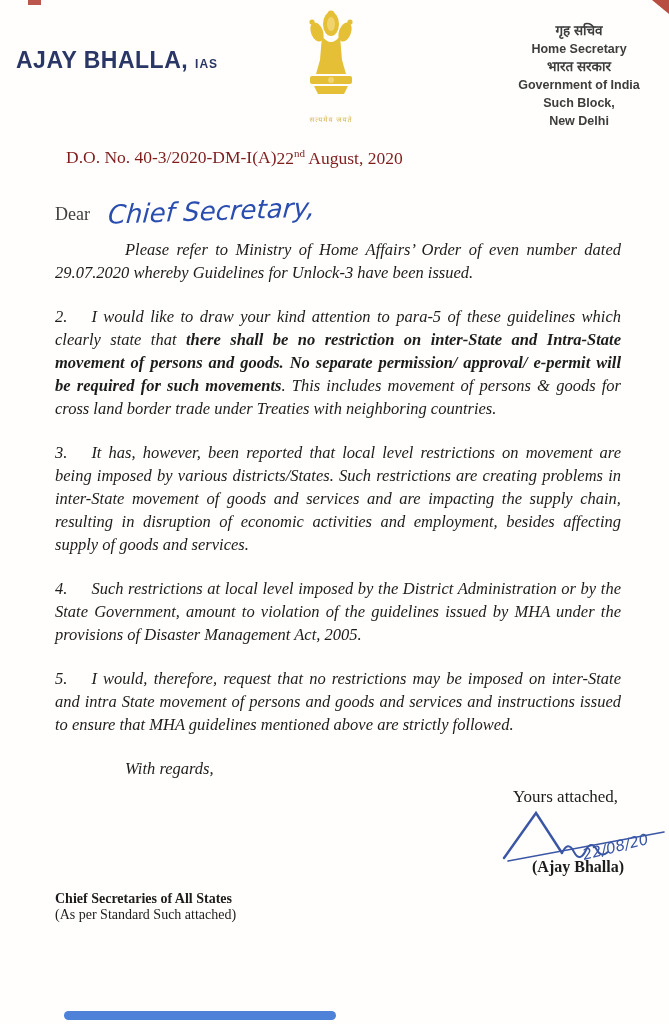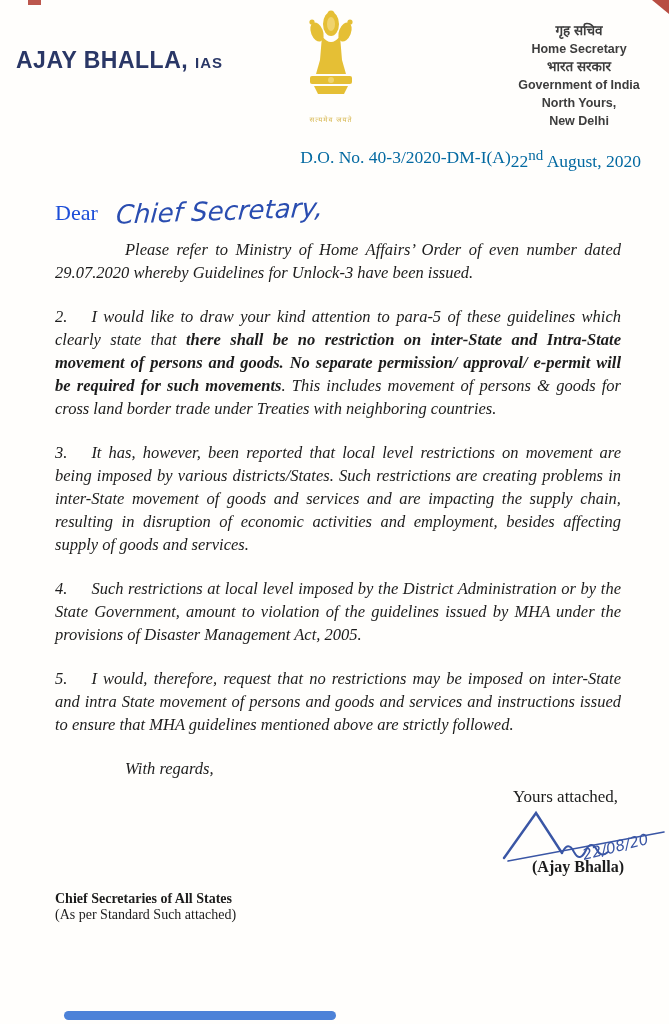--- a/index.html
+++ b/index.html
@@ -15,21 +15,21 @@
     overflow:hidden;
   }
   
   .sender {
     position:absolute; left:16px; top:47px;
     font-family:"Liberation Sans", sans-serif;
     font-weight:bold; color:#2a3766;
     font-size:23px; letter-spacing:0.5px;
     white-space:nowrap;
   }
-  .sender .rank { font-size:15px; letter-spacing:1px;text-align:right; }
+  .sender .rank { font-size:12px; letter-spacing:1px;text-align:right; }
   .emblem-wrap {
     position:absolute; left:296px; top:8px; width:70px;
     text-align:center;
   }
   .emblem-motto {
     margin-top:1px;
     font-size:7px; color:#cfa92e; letter-spacing:1px;
     font-family:"Liberation Sans", sans-serif;
     opacity:.85;
   }
@@ -37,27 +37,27 @@
     position:absolute; right:10px; top:22px; width:160px;
     text-align:center;
     font-family:"Liberation Sans", sans-serif;
     font-weight:bold; color:#3d3d3d;
     font-size:12.5px; line-height:18px;
   }
   .office .hi { font-size:13.5px; }
   
   .refline {
     position:absolute; top:147px; left:55px; right:28px;
-    display:flex; justify-content:flex-end;
-    font-size:17.5px; color:#0369a1;margin-left:11px;
-  }
-  .refline sup { font-size:15px; }
+    display:flex; justify-content:flex-start;
+    font-size:17.5px; color:#7f1d1d;margin-left:11px;
+  }
+  .refline sup { font-size:11px; }
   
   .salutation { position:absolute; top:196px; left:55px; }
-  .salutation .printed { font-size:22px; color:#1d4ed8; }
+  .salutation .printed { font-size:18px; color:#404040; }
   .salutation .hand {
     display:inline-block;
     margin-left:14px;
     font-family:"DejaVu Sans", sans-serif;
     font-style:italic;
     font-size:26px;
     color:#2a4db0;
     transform:rotate(-2deg) skewX(-6deg);
   }
   
@@ -141,21 +141,21 @@
       </g>
     </svg>
     <div class="emblem-motto">सत्यमेव जयते</div>
   </div>
 
   <div class="office">
     <div class="hi">गृह सचिव</div>
     <div>Home Secretary</div>
     <div class="hi">भारत सरकार</div>
     <div>Government of India</div>
-    <div>North Yours,</div>
+    <div>Such Block,</div>
     <div>New Delhi</div>
   </div>
 
   <div class="refline">
     <span>D.O. No. 40-3/2020-DM-I(A)</span>
     <span><span>22</span><sup>nd</sup><span> August, 2020</span></span>
   </div>
 
   <div class="salutation">
     <span class="printed">Dear</span>

